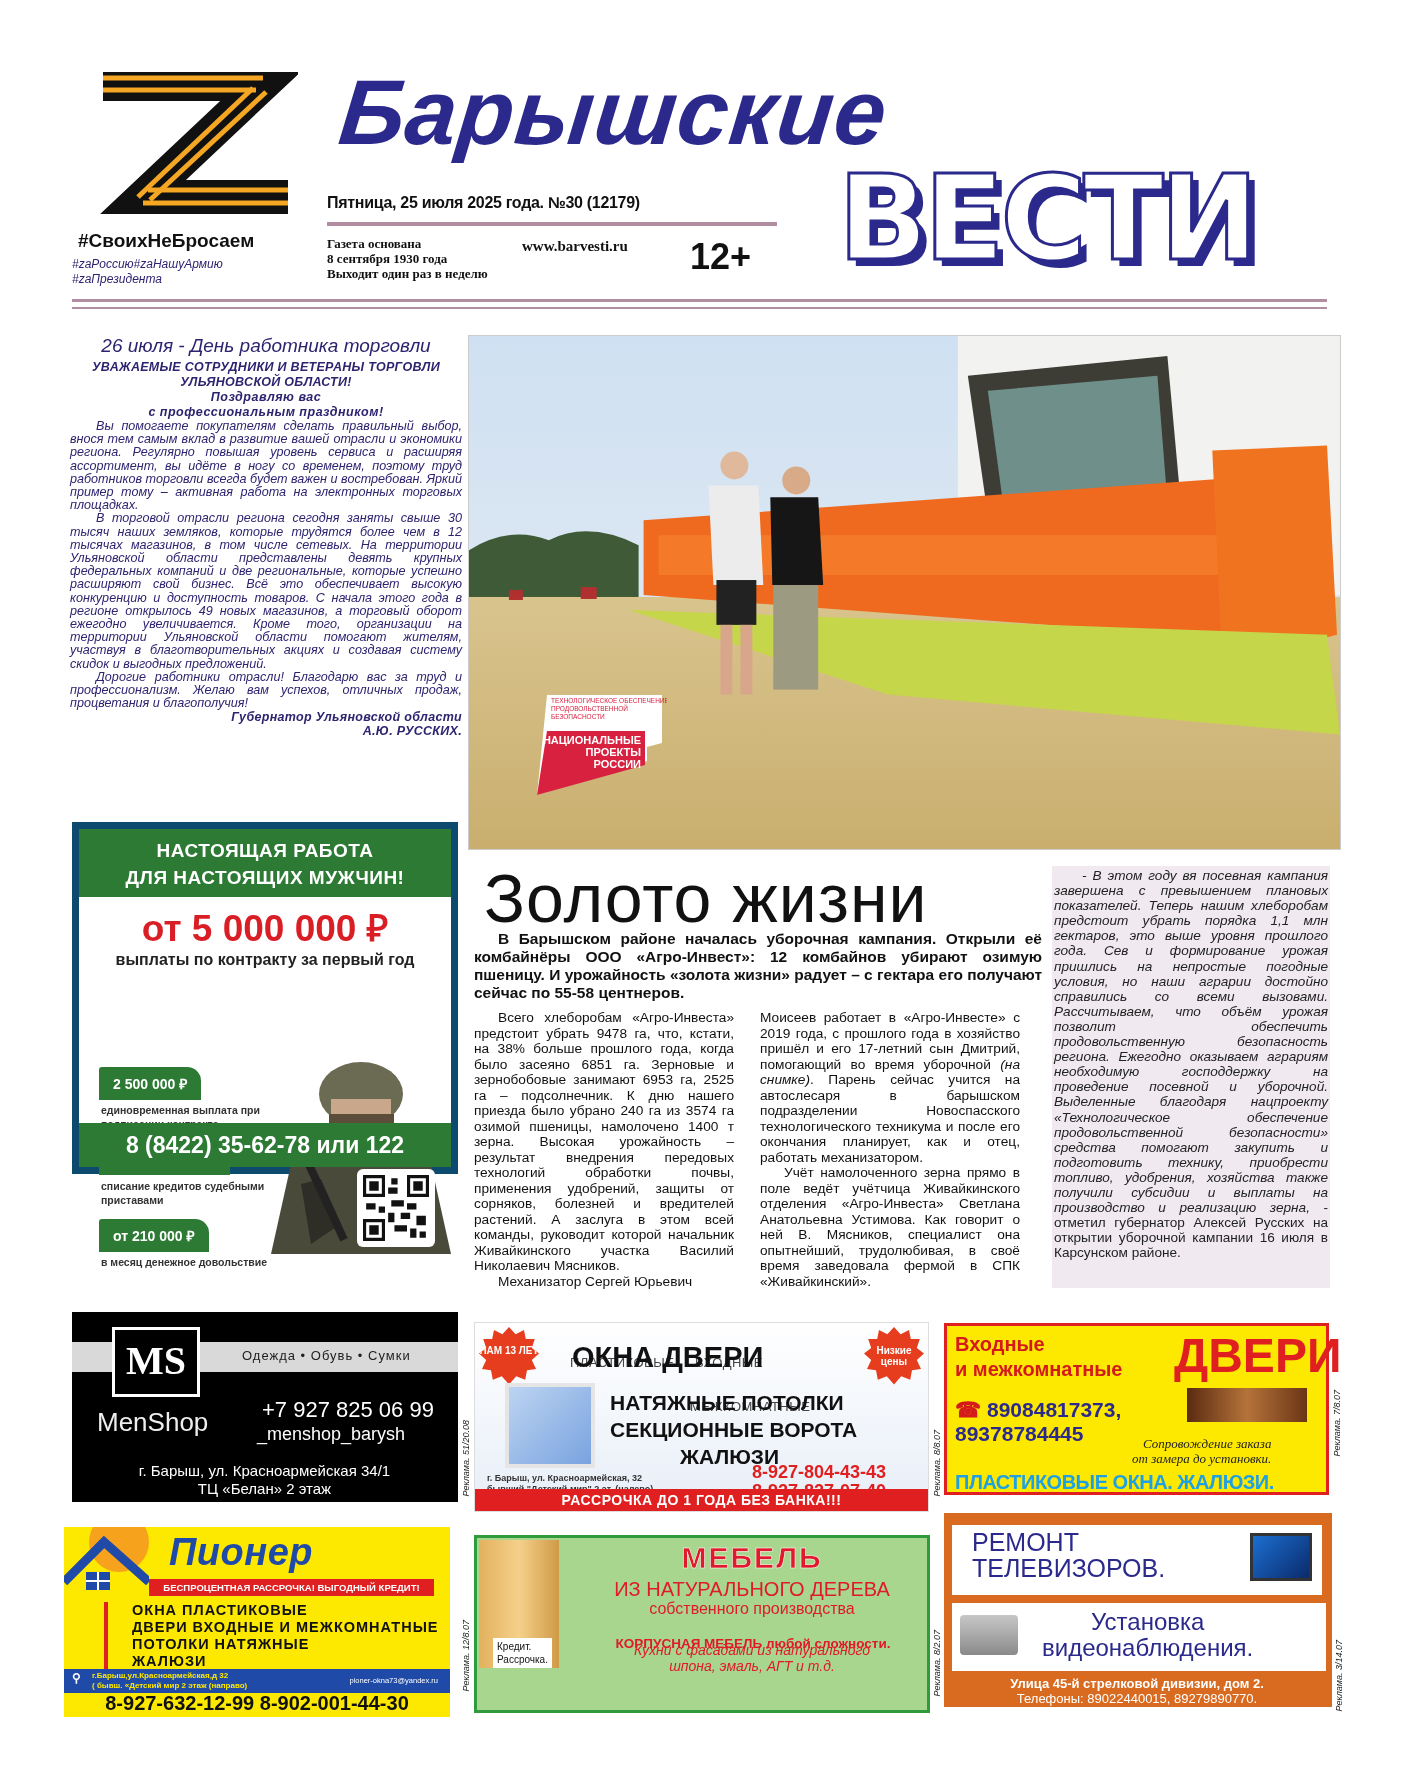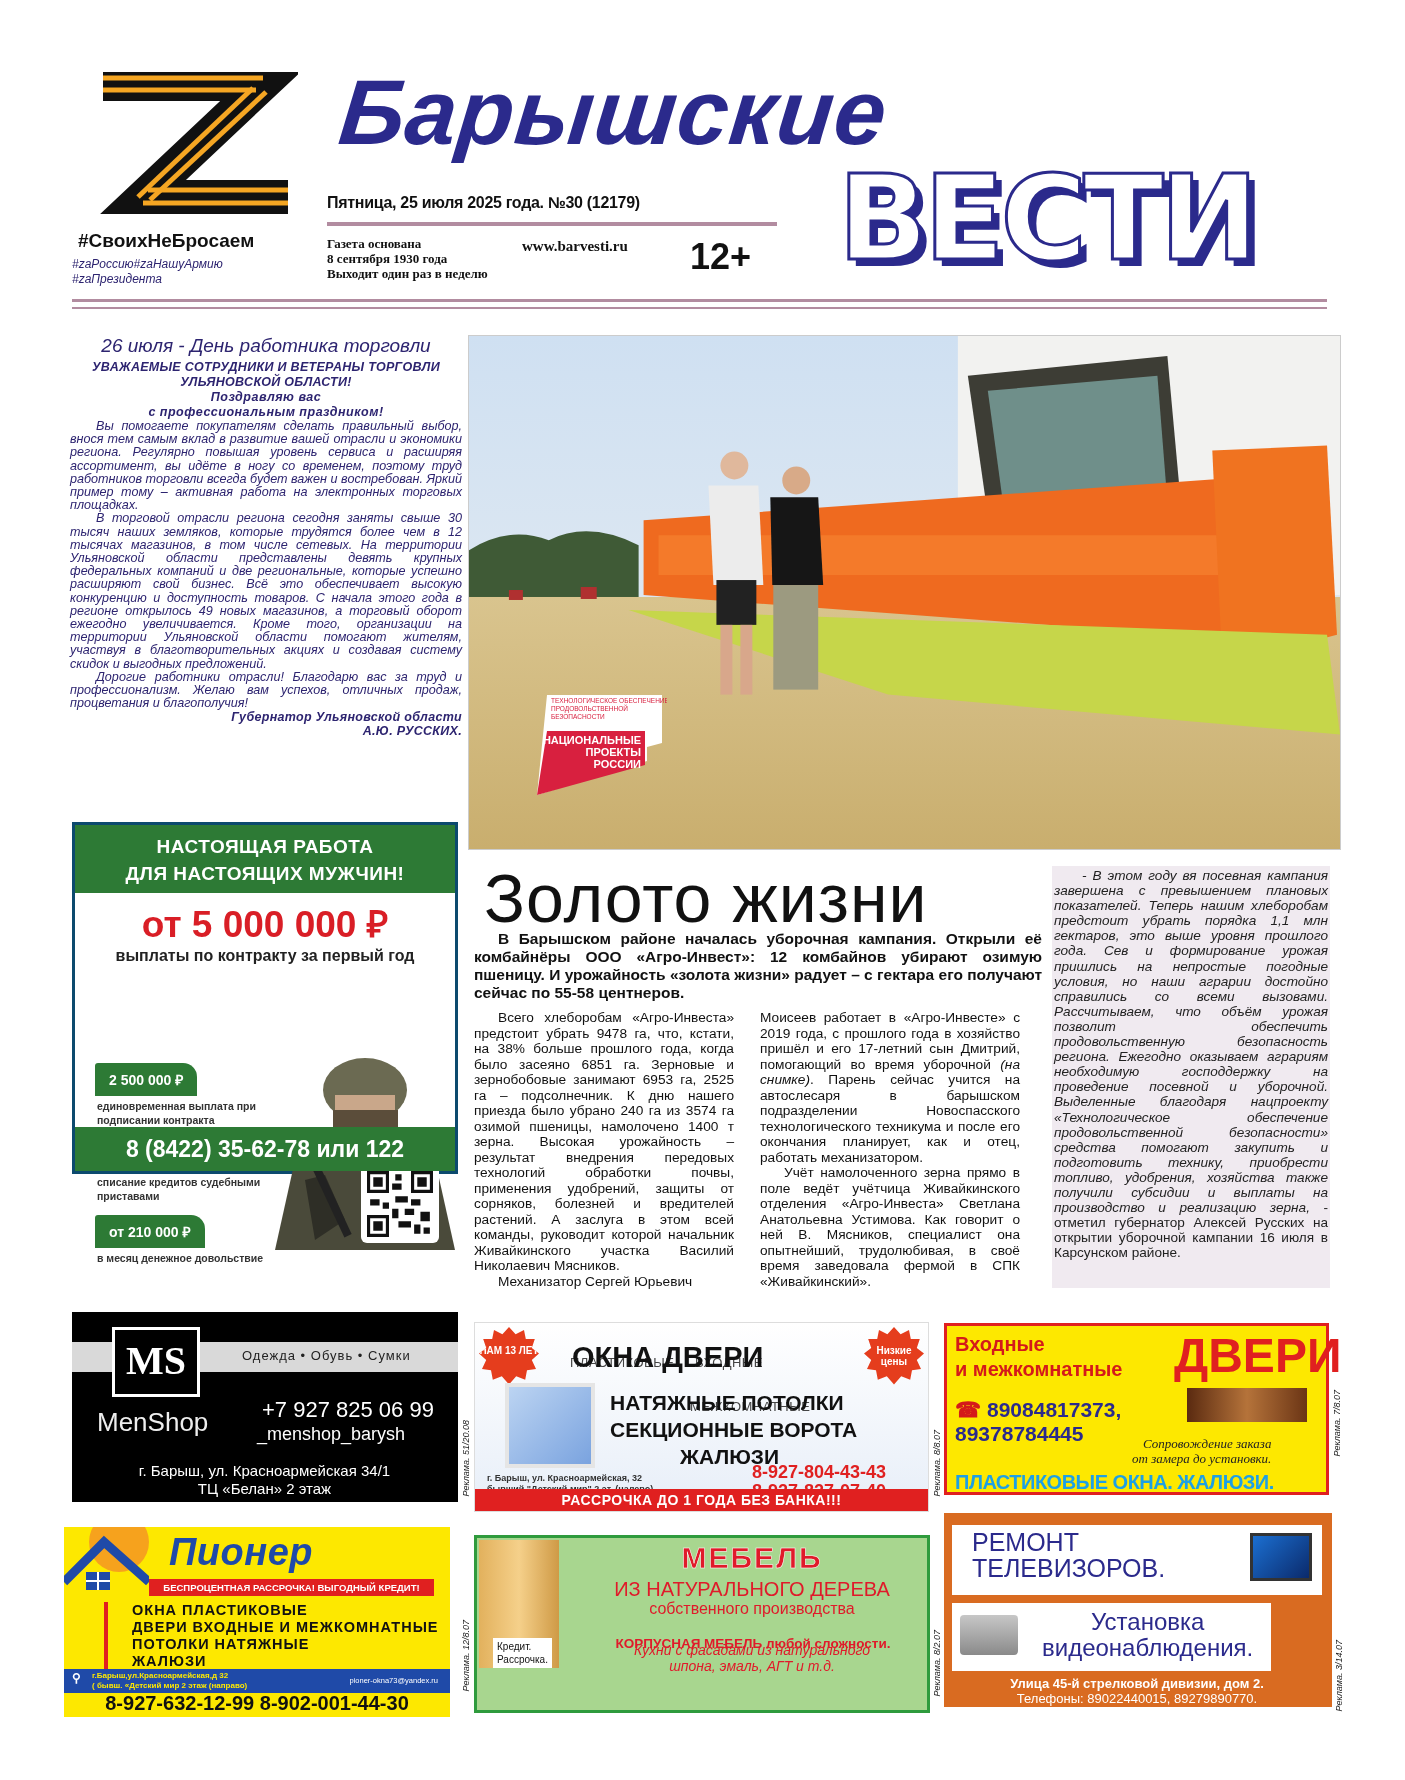--- a/index.html
+++ b/index.html
@@ -23,21 +23,21 @@
 
   
   .greet { left: 70px; top: 335px; width: 392px; color: #2d2470; font-style: italic; }
   .greet h2 { font-size: 19px; font-weight: normal; text-align: center; line-height: 21px; }
   .greet .caps { font-size: 12.5px; font-weight: bold; text-align: center; line-height: 15px; margin-top: 4px; letter-spacing: 0.3px; }
   .greet .congr { font-size: 12.5px; font-weight: bold; text-align: center; line-height: 15px; letter-spacing: 0.5px; }
   .greet p { font-size: 12.6px; line-height: 13.2px; text-align: justify; text-indent: 26px; }
   .greet .sign { font-size: 12.5px; font-weight: bold; text-align: right; line-height: 14px; letter-spacing: 0.3px; }
 
   
-  .army { left: 72px; top: 822px; width: 386px; height: 352px; background: #fff; border: 3px solid #0c4a6e; }
+  .army { left: 72px; top: 822px; width: 386px; height: 352px; background: #fff; border: 7px solid #0c4a6e; }
   .army .head { background: #2d7a35; color: #fff; font-weight: bold; font-size: 19px; text-align: center; line-height: 27px; padding: 8px 0 6px; letter-spacing: 0.5px; }
   .army .big { color: #d91e26; font-size: 37px; font-weight: bold; text-align: center; margin-top: 12px; line-height: 40px; }
   .army .sub { font-size: 16px; font-weight: bold; text-align: center; color: #222; margin-top: 2px; }
   .army .pill { position: absolute; left: 20px; background: #2d7a35; color: #fff; font-weight: bold; font-size: 14px; padding: 7px 14px; border-radius: 3px 14px 0 0; }
   .army .pill-desc { position: absolute; left: 22px; font-size: 10.5px; font-weight: bold; color: #333; line-height: 14px; width: 170px; }
   .army .soldier { position: absolute; right: 0; top: 225px; width: 200px; height: 200px; }
   .army .qr { position: absolute; right: 16px; top: 340px; width: 78px; height: 78px; background: #fff; border-radius: 6px; padding: 6px; }
   .army .foot { position: absolute; left: 0; bottom: 0; width: 100%; background: #2d7a35; color: #fff; font-size: 23px; font-weight: bold; text-align: center; line-height: 44px; }
 
   
@@ -100,21 +100,21 @@
   .mebel .kredit { position: absolute; left: 16px; top: 100px; background: #fff; font-size: 10px; line-height: 13px; padding: 2px 4px; text-align: left; color: #111; }
   .mebel .t1 { position: absolute; left: 100px; top: 3px; width: 350px; text-align: center; color: #e01a2a; font-size: 30px; font-weight: bold; letter-spacing: 2px; -webkit-text-stroke: 0.5px #fff; }
   .mebel .t2 { position: absolute; left: 100px; top: 40px; width: 350px; text-align: center; color: #e01a2a; font-size: 20px; line-height: 22px; }
   .mebel .t3 { position: absolute; left: 100px; top: 62px; width: 350px; text-align: center; color: #e01a2a; font-size: 16px; }
   .mebel .t4 { position: absolute; left: 96px; top: 98px; width: 360px; text-align: center; color: #e01a2a; font-size: 13.5px; font-weight: bold; }
   .mebel .t5 { position: absolute; left: 100px; top: 104px; width: 350px; text-align: center; color: #e01a2a; font-size: 14px; font-style: italic; line-height: 16px; }
   .mebel .addr { position: absolute; left: 4px; bottom: 3px; width: 442px; background: #e02f2f; color: #fff; font-size: 10px; font-weight: bold; text-align: center; line-height: 12px; padding: 2px 0; }
 
   .tv { left: 944px; top: 1513px; width: 388px; height: 194px; background: #d96b21; padding: 8px; }
   .tv .box1 { position: absolute; left: 8px; top: 12px; width: 370px; height: 70px; background: #fff; }
-  .tv .box2 { position: absolute; left: 8px; top: 90px; width: 319px; height: 68px; background: #fff; }
+  .tv .box2 { position: absolute; left: 8px; top: 90px; width: 374px; height: 68px; background: #fff; }
   .tv .t1 { position: absolute; left: 20px; top: 4px; color: #2b2a8c; font-size: 25px; line-height: 26px; }
   .tv .t2 { position: absolute; left: 90px; top: 6px; color: #2b2a8c; font-size: 24px; line-height: 26px; text-align: center; }
   .tv .monitor { position: absolute; right: 10px; top: 8px; width: 62px; height: 48px; background: linear-gradient(135deg, #1b6fd1, #0b2a6b); border: 3px solid #333; }
   .tv .cam { position: absolute; left: 8px; top: 12px; width: 58px; height: 40px; background: linear-gradient(180deg, #c7c7c7, #8a8a8a); border-radius: 4px; }
   .tv .addr { position: absolute; left: 8px; top: 164px; width: 370px; color: #fff; font-size: 13px; line-height: 14.5px; text-align: center; }
 </style>
 </head>
 <body>
 
 <svg class="abs z-logo" viewBox="0 0 210 150">

